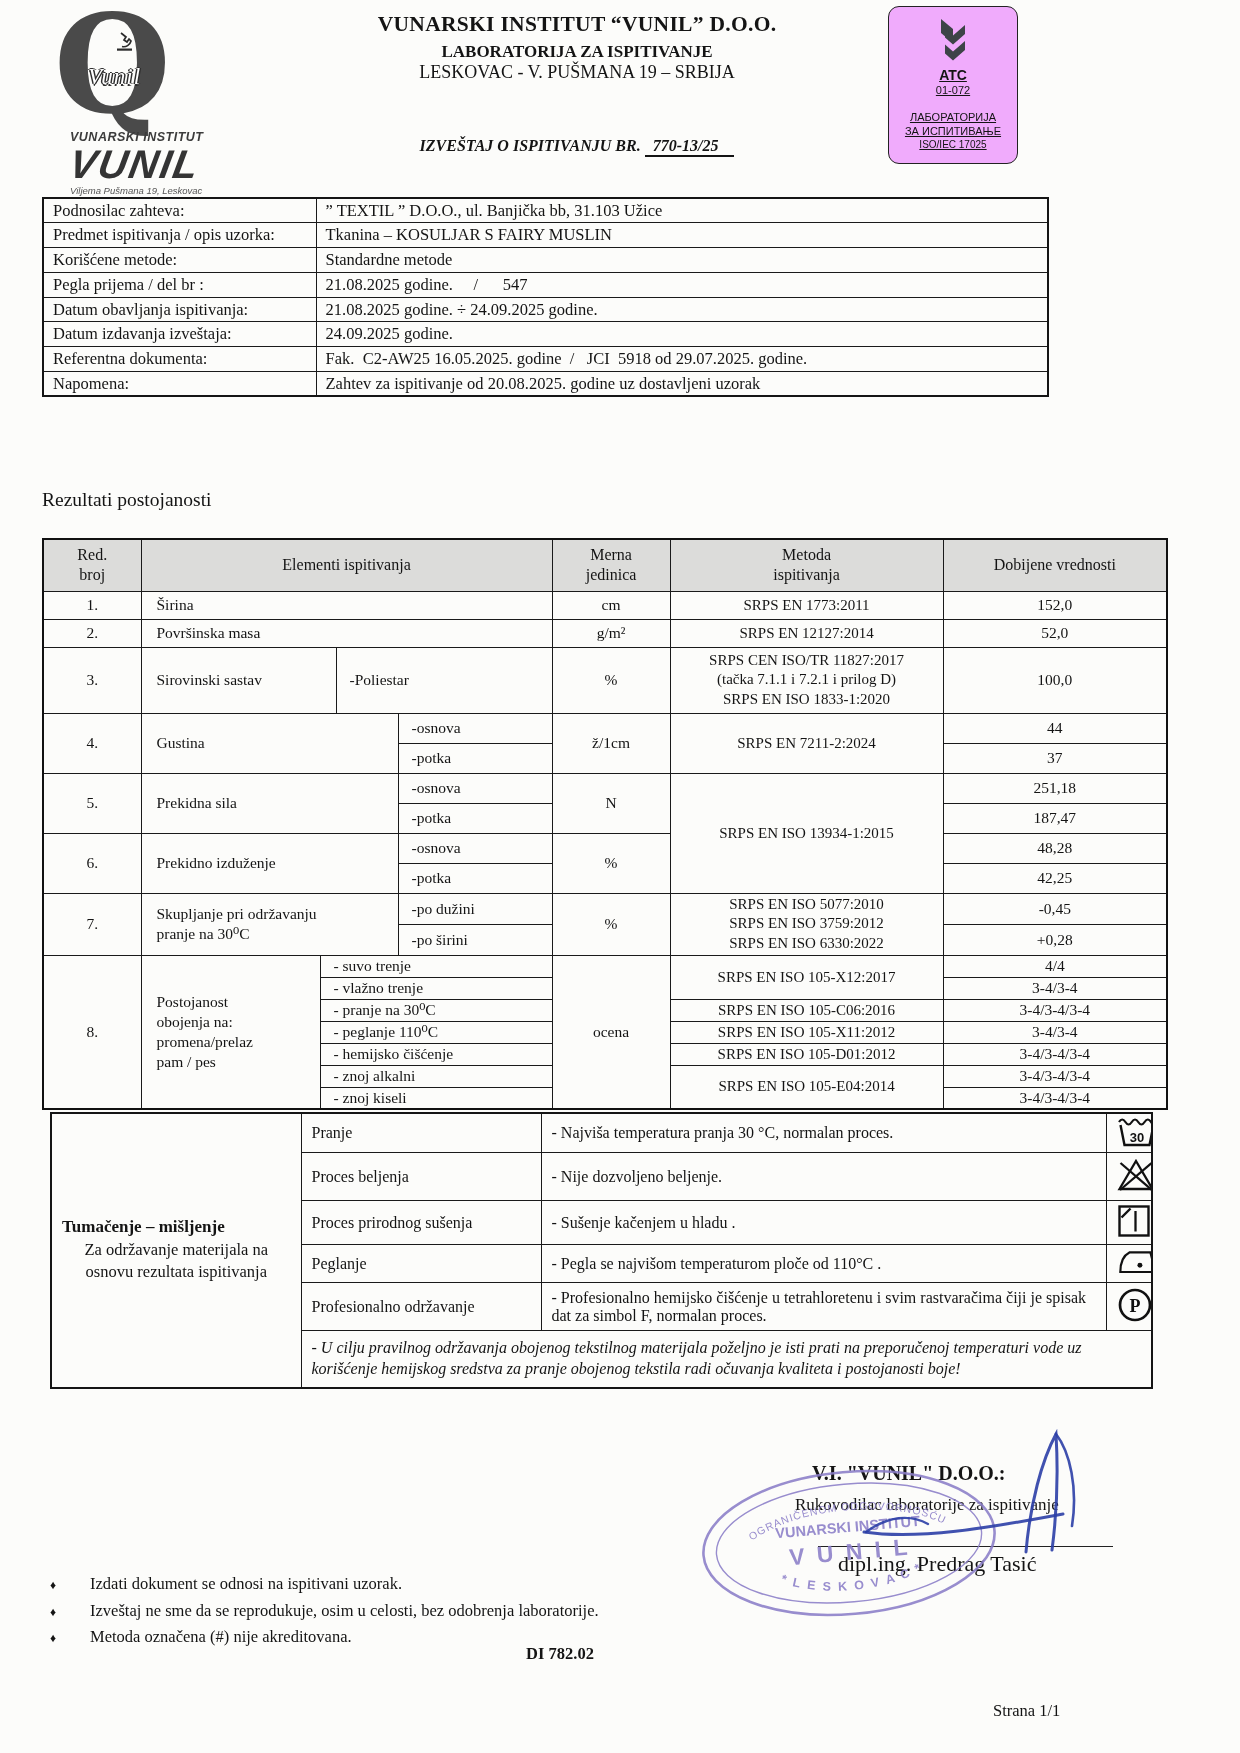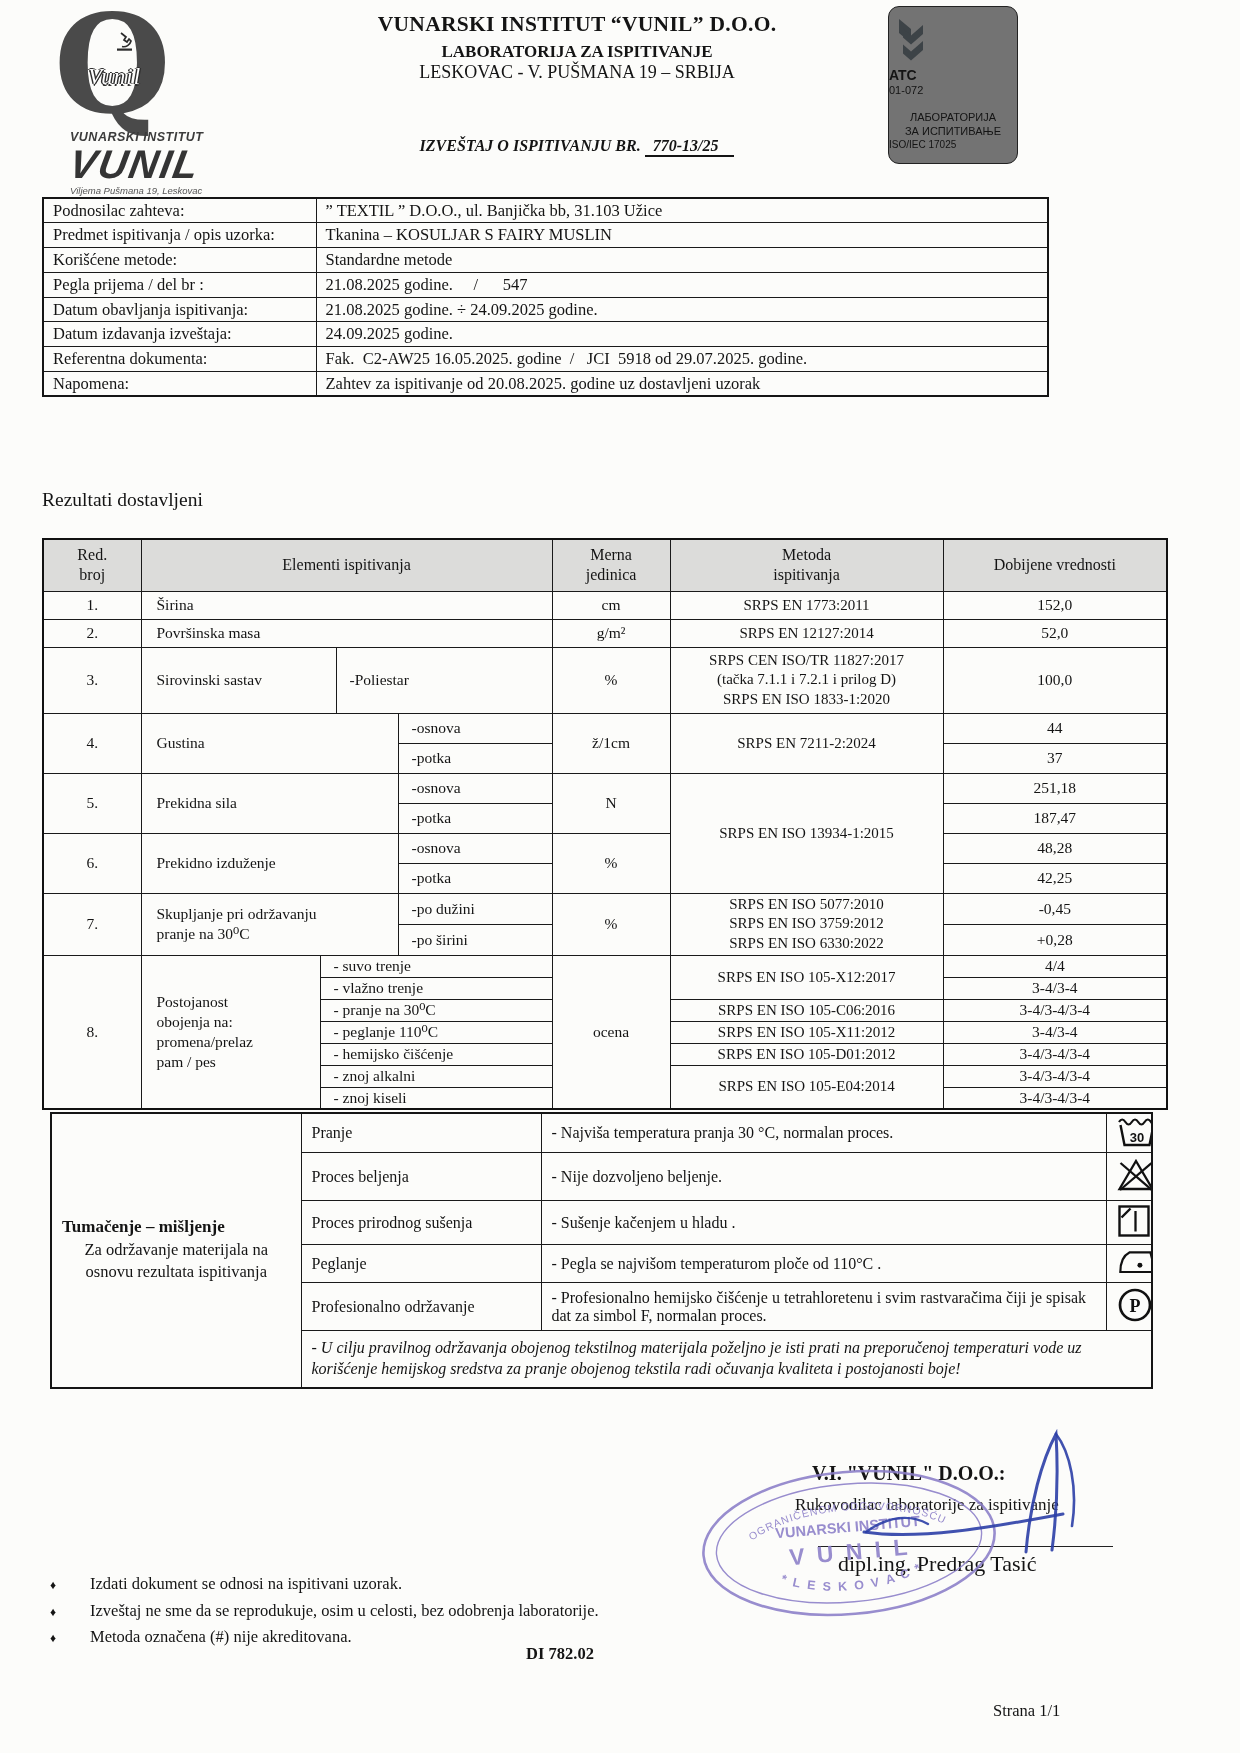--- a/index.html
+++ b/index.html
@@ -19,22 +19,22 @@
   .logo-inst{font-family:"Liberation Sans",sans-serif;font-style:italic;font-weight:bold;font-size:12.5px;color:#3c3c3c;letter-spacing:.5px;}
   .logo-brand{font-family:"Liberation Sans",sans-serif;font-style:italic;font-weight:900;font-size:40px;color:#343434;letter-spacing:2px;transform:skewX(-10deg);line-height:1;}
   .logo-addr{font-family:"Liberation Sans",sans-serif;font-style:italic;font-size:9.5px;color:#555;}
   .hdr-center{width:650px;text-align:center;}
   .hdr-l1{font-size:21.5px;font-weight:bold;letter-spacing:.3px;}
   .hdr-l2{font-size:17px;font-weight:bold;margin-top:5px;}
   .hdr-l3{font-size:18px;margin-top:0;}
   .hdr-l4{font-size:17px;margin-top:3px;}
   .report-title{font-size:16px;font-weight:bold;font-style:italic;}
   .report-num{border-bottom:2.2px solid #141414;padding:0 16px 1px 8px;}
-  .atc-badge{width:128px;height:156px;border:1.6px solid #222;border-radius:11px;background:#737373;
-    display:flex;flex-direction:column;font-family:"Liberation Sans",sans-serif;}
+  .atc-badge{width:128px;height:156px;border:1.6px solid #222;border-radius:11px;background:#f0abfc;
+    display:flex;flex-direction:column;align-items:center;font-family:"Liberation Sans",sans-serif;text-decoration:underline;}
   .atc-code{font-weight:bold;font-size:14px;margin-top:2px;}
   .atc-num{font-size:11px;margin-top:1px;}
   .atc-lab{font-size:11px;line-height:1.25;margin-top:14px;text-align:center;}
   .atc-iso{font-size:10px;margin-top:1px;}
 
   
   table{border-collapse:collapse;table-layout:fixed;}
   .info-table{border:2.4px solid #151515;}
   .info-table td{border:1.7px solid #1a1a1a;font-size:16.5px;padding:0 9px;overflow:hidden;white-space:nowrap;}
   .results-table{border:2.6px solid #111;}
@@ -139,21 +139,21 @@
           <td>Referentna dokumenta:</td>
           <td>Fak.&nbsp; C2-AW25 16.05.2025. godine&nbsp; /&nbsp;&nbsp; JCI&nbsp; 5918 od 29.07.2025. godine.</td>
         </tr>
         <tr style="height: 24.8px;">
           <td>Napomena:</td>
           <td>Zahtev za ispitivanje od 20.08.2025. godine uz dostavljeni uzorak</td>
         </tr>
       </tbody>
   </table>
 
-  <div class="abs section-hd" style="left:42px;top:489px;">Rezultati dostavljeni</div>
+  <div class="abs section-hd" style="left:42px;top:489px;">Rezultati postojanosti</div>
 
   <table class="results-table abs" style="left:42px;top:538px;width:1124px;">
     <colgroup>
       <col style="width:98px">
         <col style="width:179px">
         <col style="width:16px">
         <col style="width:62px">
       <col style="width:154px">
         <col style="width:118px">
         <col style="width:273px">

